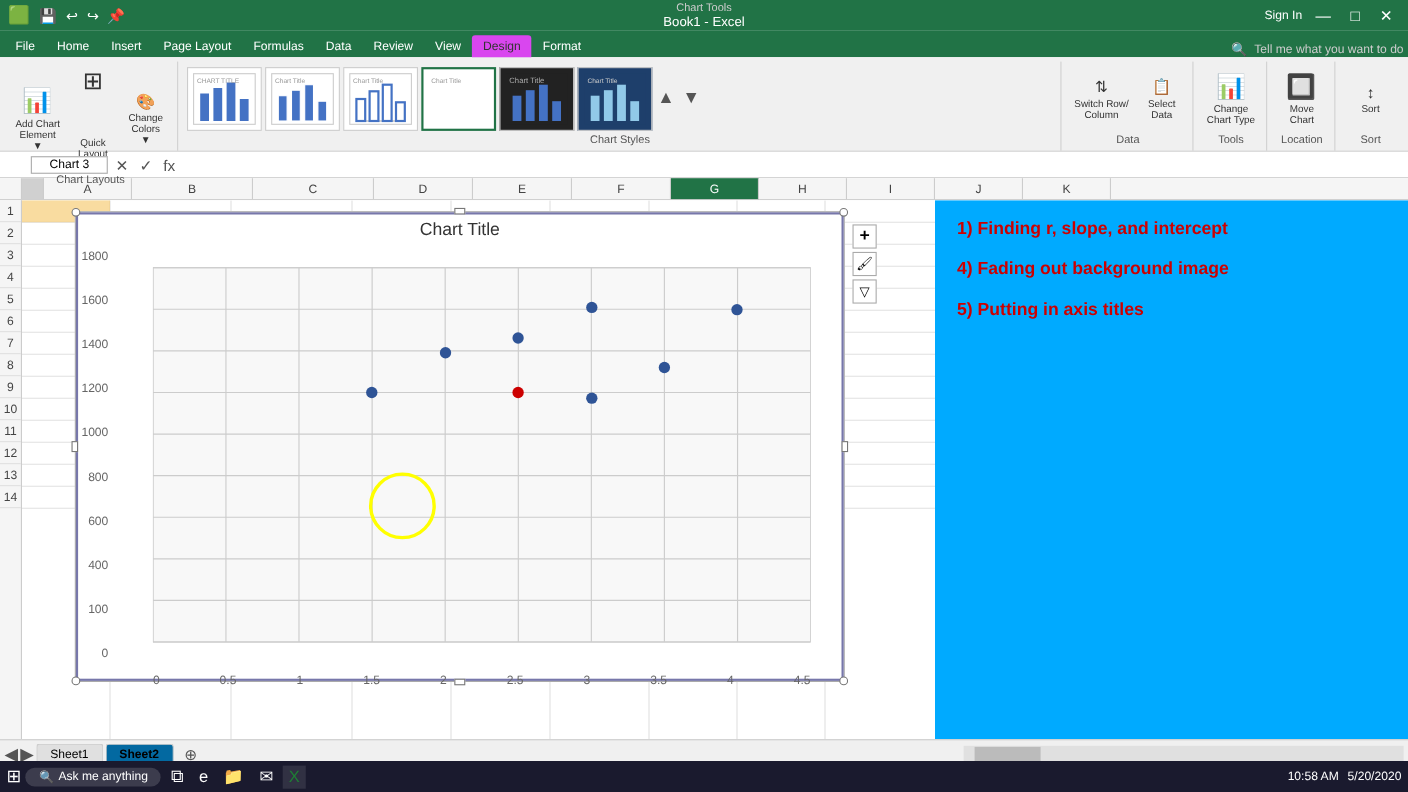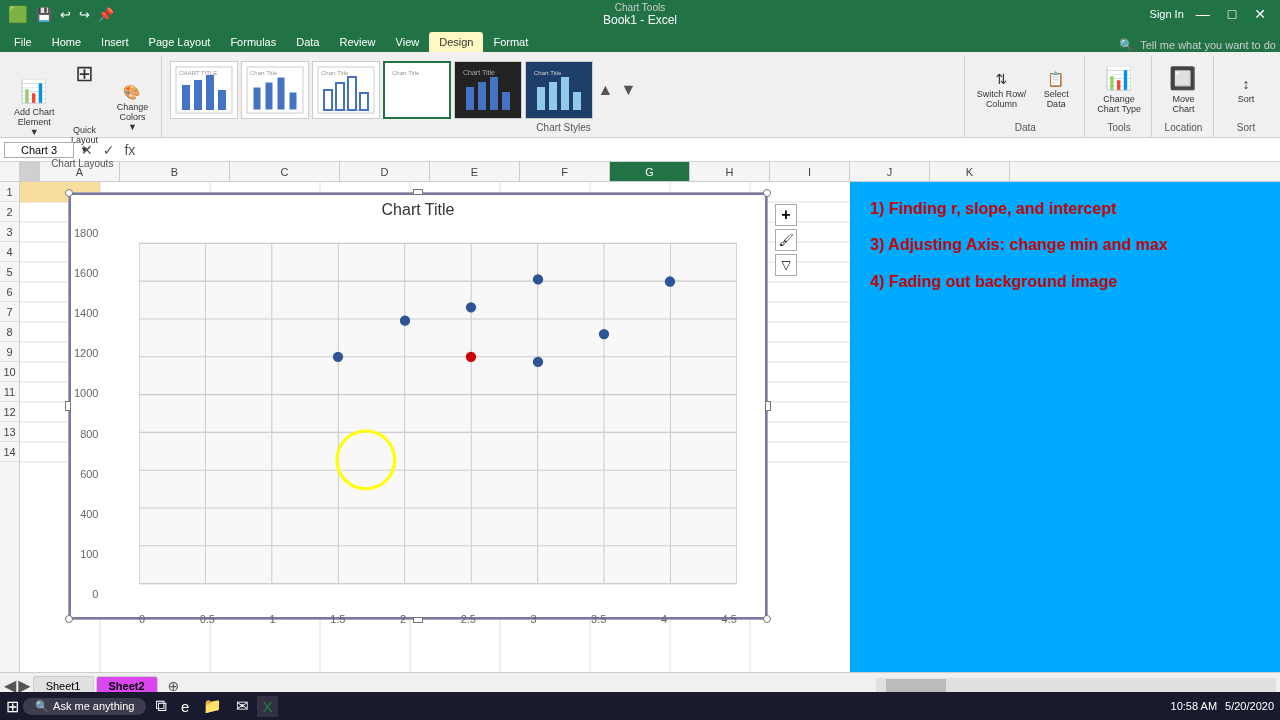--- a/index.html
+++ b/index.html
@@ -28,21 +28,21 @@
       height: 24px;
       align-items: flex-end;
     }
     .ribbon-tab {
       color: white;
       font-size: 11px;
       padding: 4px 10px;
       cursor: pointer;
       border-radius: 3px 3px 0 0;
     }
-    .ribbon-tab.active { background: #fef9c3; color: #333; }
+    .ribbon-tab.active { background: #d946ef; color: #333; }
 
     
     .ribbon {
       background: #f0f0f0;
       border-bottom: 1px solid #ccc;
       display: flex;
       align-items: stretch;
       height: 86px;
       padding: 4px 4px 0;
       gap: 2px;
@@ -137,20 +137,21 @@
       height: 24px;
       padding: 0 4px;
       gap: 4px;
     }
     .name-box {
       width: 70px;
       border: 1px solid #aaa;
       padding: 1px 4px;
       font-size: 11px;
       text-align: center;
+      margin-left: 24px;
     }
     .formula-btn { cursor: pointer; font-size: 14px; color: #555; padding: 0 3px; }
     .formula-input { flex: 1; border: none; outline: none; font-size: 12px; padding: 0 4px; }
 
     
     .col-headers {
       display: flex;
       background: #f5f5f5;
       border-bottom: 1px solid #ccc;
       height: 20px;
@@ -259,21 +260,21 @@
     }
     .sheet-tab {
       padding: 3px 12px;
       border: 1px solid #ccc;
       border-bottom: none;
       background: #e0e0e0;
       font-size: 11px;
       cursor: pointer;
       border-radius: 3px 3px 0 0;
     }
-    .sheet-tab.active { background: #d946ef; font-weight: bold; }
+    .sheet-tab.active { background: #0369a1; font-weight: bold; }
     .sheet-tab-add { padding: 3px 8px; font-size: 14px; cursor: pointer; color: #555; }
   </style>
 </head>
 <body>
 
 <div class="title-bar">
   <div class="title-bar-left">
     <span style="font-size:16px;">🟩</span>
     <span style="cursor:pointer;font-size:13px;">💾</span>
     <span style="cursor:pointer;font-size:13px;">↩</span>
@@ -609,22 +610,22 @@
     </div>
 
     <div style="position:absolute;top:22px;left:755px;display:flex;flex-direction:column;gap:3px;">
       <div class="chart-icon-btn" style="font-size:16px;font-weight:bold;">+</div>
       <div class="chart-icon-btn" style="font-size:12px;">🖌</div>
       <div class="chart-icon-btn" style="font-size:12px;">▽</div>
     </div>
 
     <div style="position:absolute;top:0;right:0;width:430px;height:100%;background:#00aaff;padding:16px 20px;">
       <div style="color:#cc0000;font-size:16px;font-weight:bold;margin-bottom:14px;line-height:1.4;">1)   Finding r, slope, and intercept</div>
-      <div style="color:#cc0000;font-size:16px;font-weight:bold;margin-bottom:14px;line-height:1.4;">3)   Adjusting Axis: change min and max</div>
       <div style="color:#cc0000;font-size:16px;font-weight:bold;margin-bottom:14px;line-height:1.4;">4)   Fading out background image</div>
+      <div style="color:#cc0000;font-size:16px;font-weight:bold;margin-bottom:14px;line-height:1.4;">5)   Putting in axis titles</div>
     </div>
   </div>
 </div>
 
 <div class="sheet-tabs">
   <span style="font-size:16px;cursor:pointer;color:#555;">◀</span>
   <span style="font-size:16px;cursor:pointer;color:#555;">▶</span>
   <div class="sheet-tab">Sheet1</div>
   <div class="sheet-tab active">Sheet2</div>
   <div class="sheet-tab-add">⊕</div>

